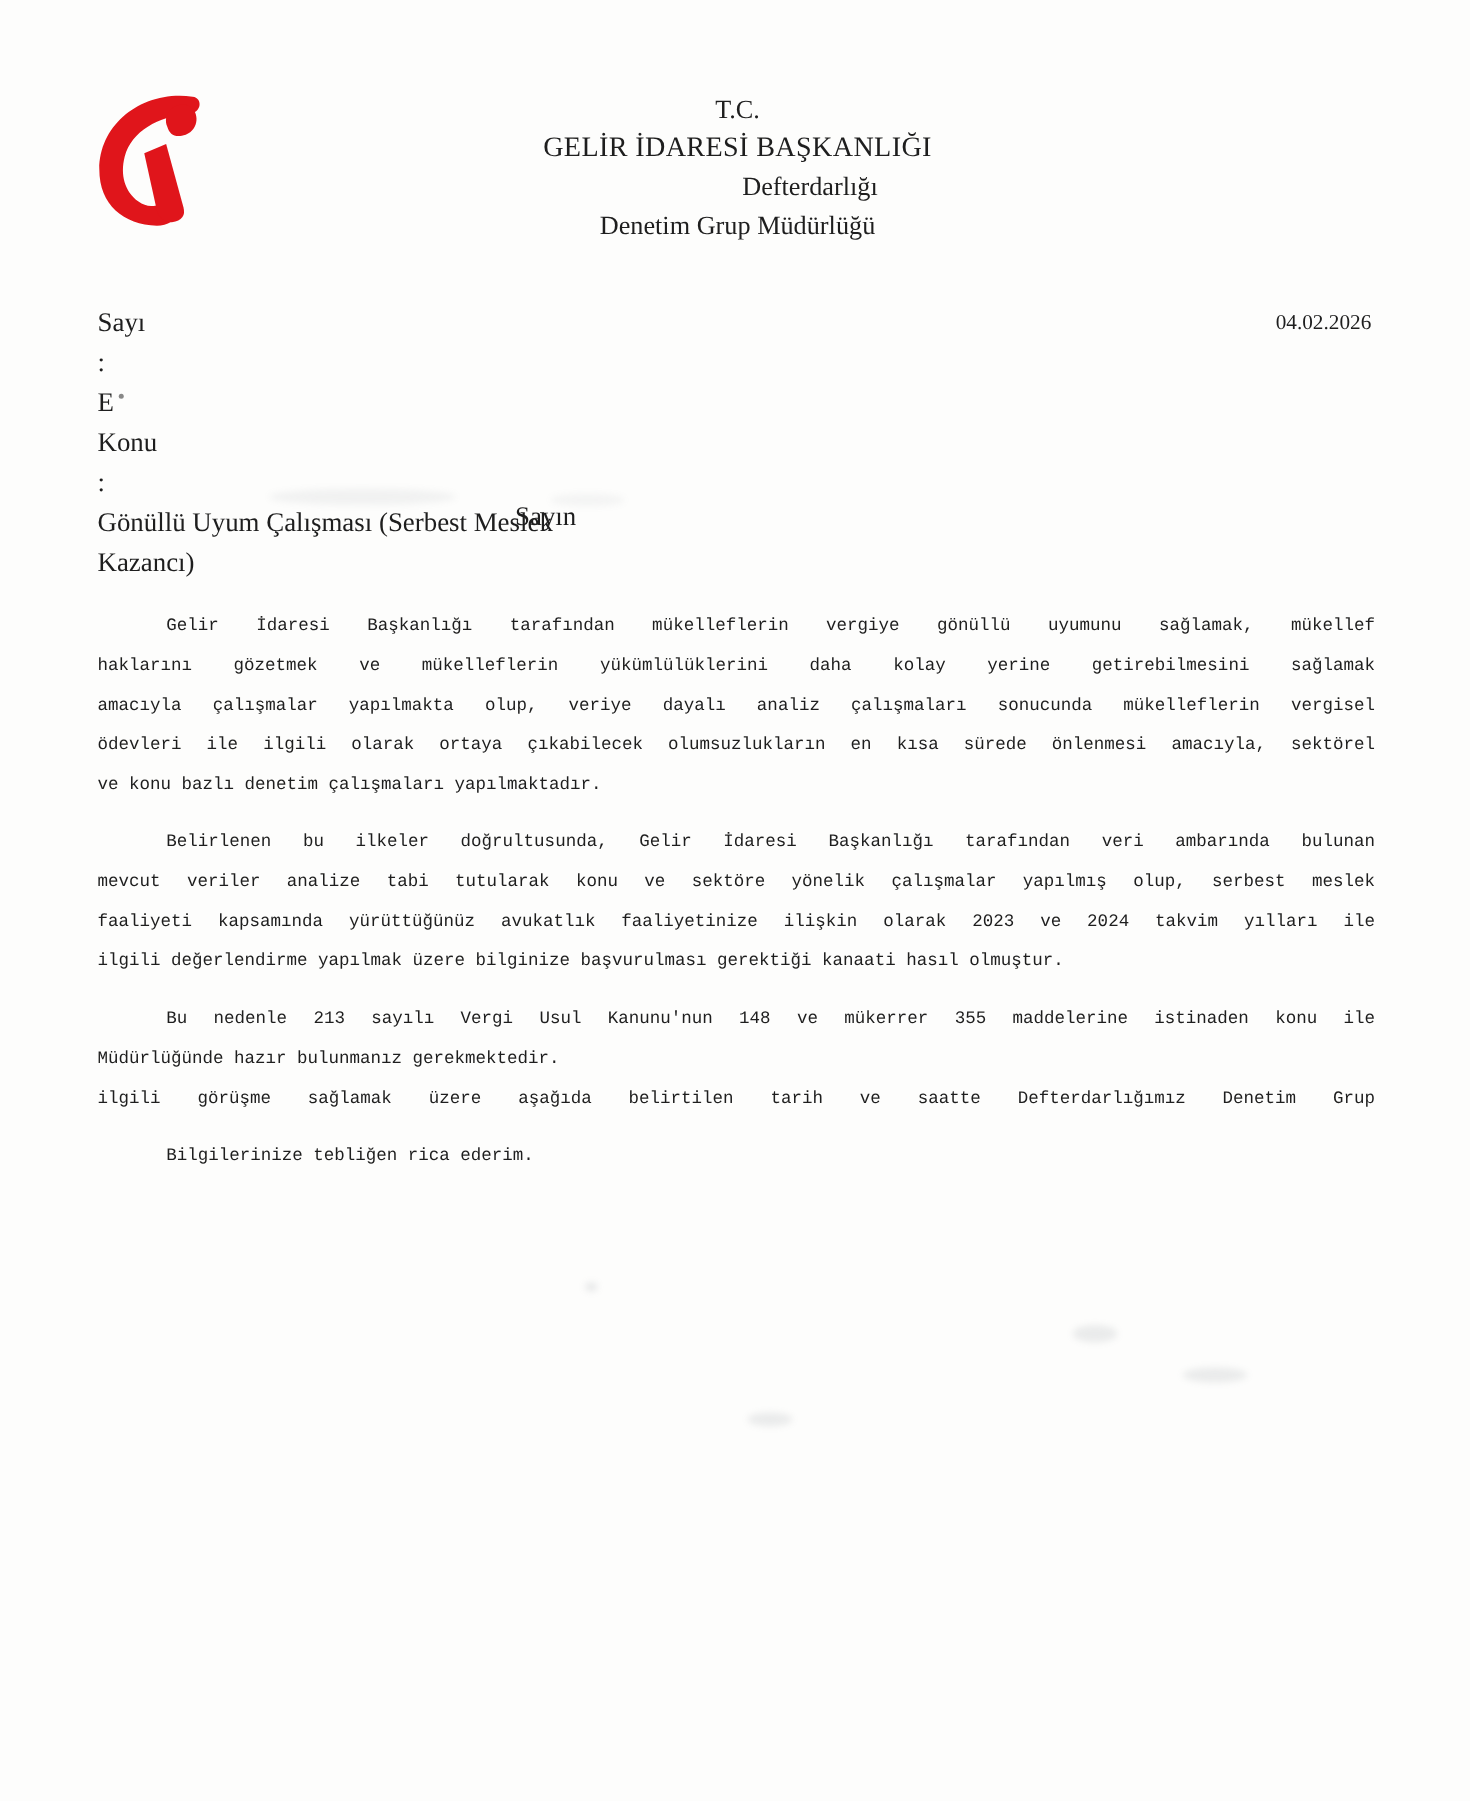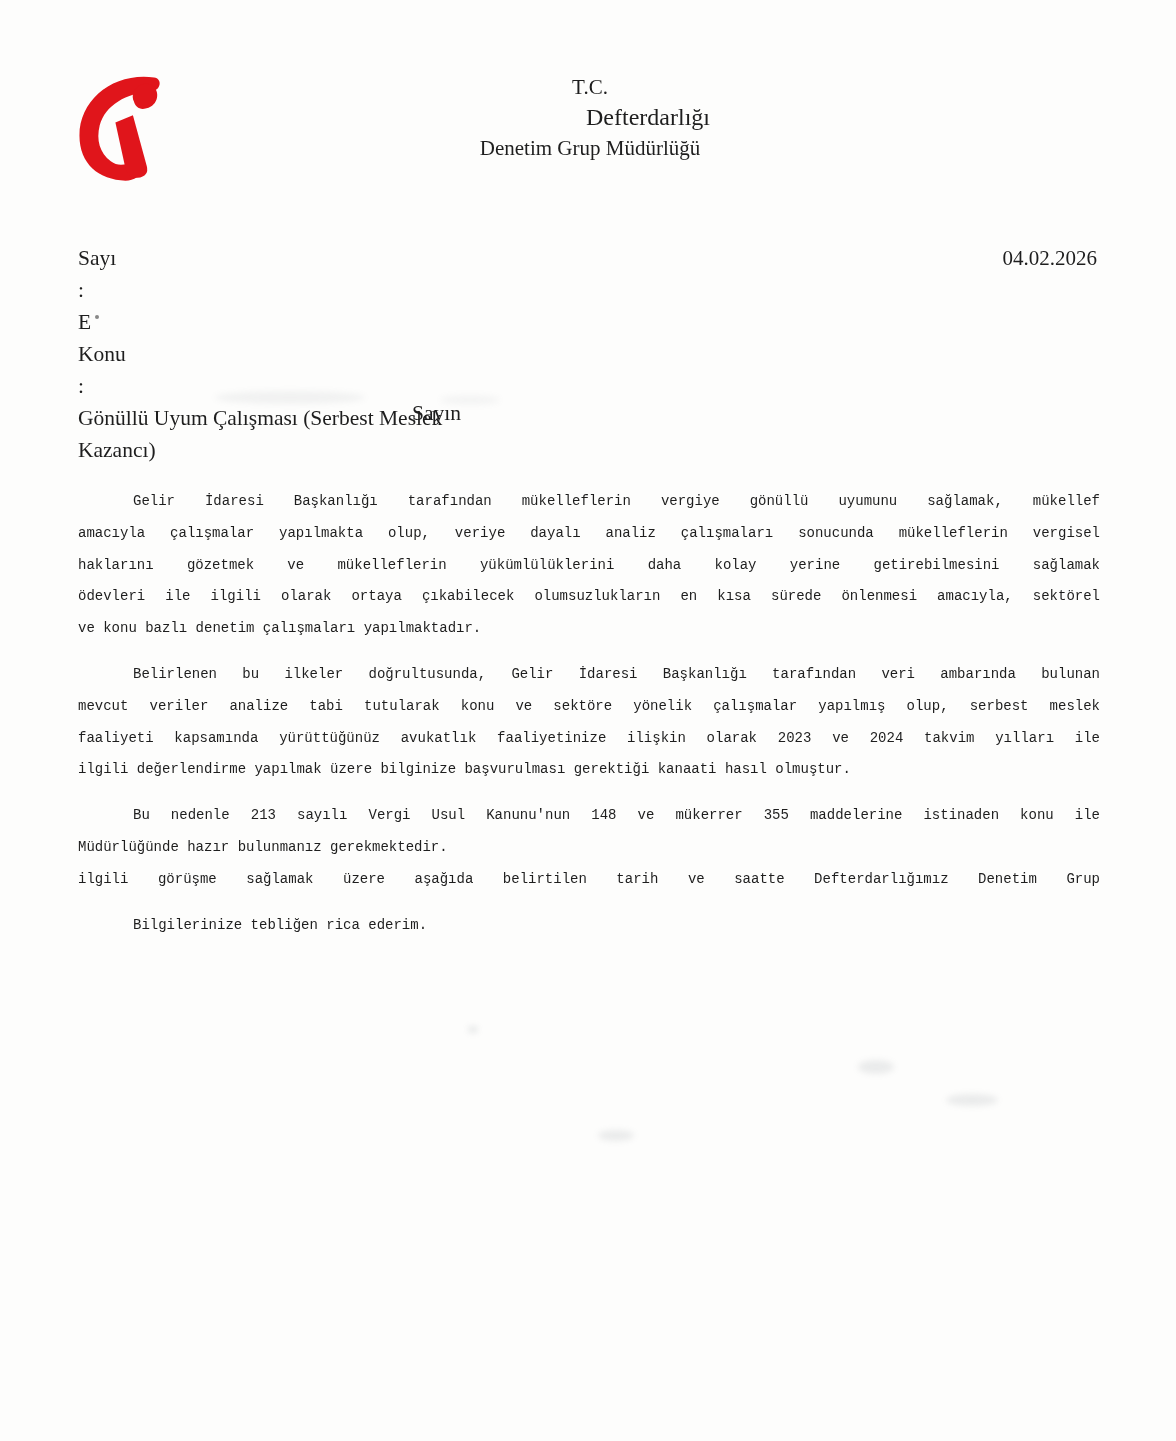--- a/index.html
+++ b/index.html
@@ -9,31 +9,31 @@
     background:#fdfdfc;
     font-family:"Liberation Serif","DejaVu Serif",serif;
     color:#1e1e1e;
     overflow:hidden;
   }
   
   .logo{position:absolute;left:73px;top:70px;width:106px;height:130px;}
   .letterhead{position:absolute;left:4px;right:0;top:72px;text-align:center;}
   .lh-tc{font-size:21px;line-height:30px;}
   .lh-org{font-size:22.5px;line-height:32px;letter-spacing:.3px;}
-  .lh-office{font-size:24px;line-height:31px;margin-left:116px;font-family:Liberation Serif, serif;}
+  .lh-office{font-size:21px;line-height:31px;margin-left:116px;font-family:Liberation Serif, serif;}
   .lh-unit{font-size:21px;line-height:31px;}
   
   .meta{position:absolute;left:78px;top:242px;font-size:21.5px;line-height:32px;}
   .meta-row{display:flex;align-items:flex-start;flex-direction:column;}
   .meta-label{width:72px;flex:none;}
   .meta-colon{flex:none;margin-right:7px;}
   .meta-value{width:420px;}
   .sayi-artifact{display:inline-block;width:4px;height:4px;background:#555;border-radius:50%;
     margin-left:4px;vertical-align:10px;opacity:.7;}
-  .date{position:absolute;top:242px;right:79px;font-size:21px;line-height:32px;}
+  .date{position:absolute;top:242px;right:79px;font-size:17px;line-height:32px;}
   
   .salutation{position:absolute;left:412px;top:398px;font-size:21.5px;line-height:30px;}
   
   .body-text{position:absolute;left:78px;top:486px;width:1022px;font-size:14px;font-family:Liberation Mono, monospace;}
   .para{margin-bottom:14px;}
   .bline{line-height:31.8px;text-align:justify;text-align-last:justify;
     white-space:normal;}
   .bline.first{text-indent:55px;}
   .bline.last{text-align-last:auto;}
   
@@ -76,20 +76,21 @@
         <path d="M66 31
                  C 61 19, 74 8, 85 13
                  C 94 18, 94 33, 82 38
                  C 73 41, 68 38, 66 31 Z"></path>
       </g>
     </svg>
   </div>
 
   <div class="letterhead">
     <div class="lh-tc">T.C.</div>
+    <div class="lh-org">GELİR İDARESİ BAŞKANLIĞI</div>
     <div class="lh-office">Defterdarlığı</div>
     <div class="lh-unit">Denetim Grup Müdürlüğü</div>
   </div>
 
   <div class="meta">
     <div class="meta-row">
       <span class="meta-label">Sayı</span>
       <span class="meta-colon">:</span>
       <span class="meta-value"><span>E</span><span class="sayi-artifact"></span></span>
     </div>
@@ -100,22 +101,22 @@
     </div>
   </div>
 
   <div class="date">04.02.2026</div>
 
   <div class="salutation">Sayın</div>
 
   <div class="body-text">
     <div class="para">
       <div class="bline first">Gelir İdaresi Başkanlığı tarafından mükelleflerin vergiye gönüllü uyumunu sağlamak, mükellef</div>
+      <div class="bline">haklarını gözetmek ve mükelleflerin yükümlülüklerini daha kolay yerine getirebilmesini sağlamak</div>
       <div class="bline">amacıyla çalışmalar yapılmakta olup, veriye dayalı analiz çalışmaları sonucunda mükelleflerin vergisel</div>
-      <div class="bline">haklarını gözetmek ve mükelleflerin yükümlülüklerini daha kolay yerine getirebilmesini sağlamak</div>
       <div class="bline">ödevleri ile ilgili olarak ortaya çıkabilecek olumsuzlukların en kısa sürede önlenmesi amacıyla, sektörel</div>
       <div class="bline last">ve konu bazlı denetim çalışmaları yapılmaktadır.</div>
     </div>
     <div class="para">
       <div class="bline first">Belirlenen bu ilkeler doğrultusunda, Gelir İdaresi Başkanlığı tarafından veri ambarında bulunan</div>
       <div class="bline">mevcut veriler analize tabi tutularak konu ve sektöre yönelik çalışmalar yapılmış olup, serbest meslek</div>
       <div class="bline">faaliyeti kapsamında yürüttüğünüz avukatlık faaliyetinize ilişkin olarak 2023 ve 2024 takvim yılları ile</div>
       <div class="bline last">ilgili değerlendirme yapılmak üzere bilginize başvurulması gerektiği kanaati hasıl olmuştur.</div>
     </div>
     <div class="para">

